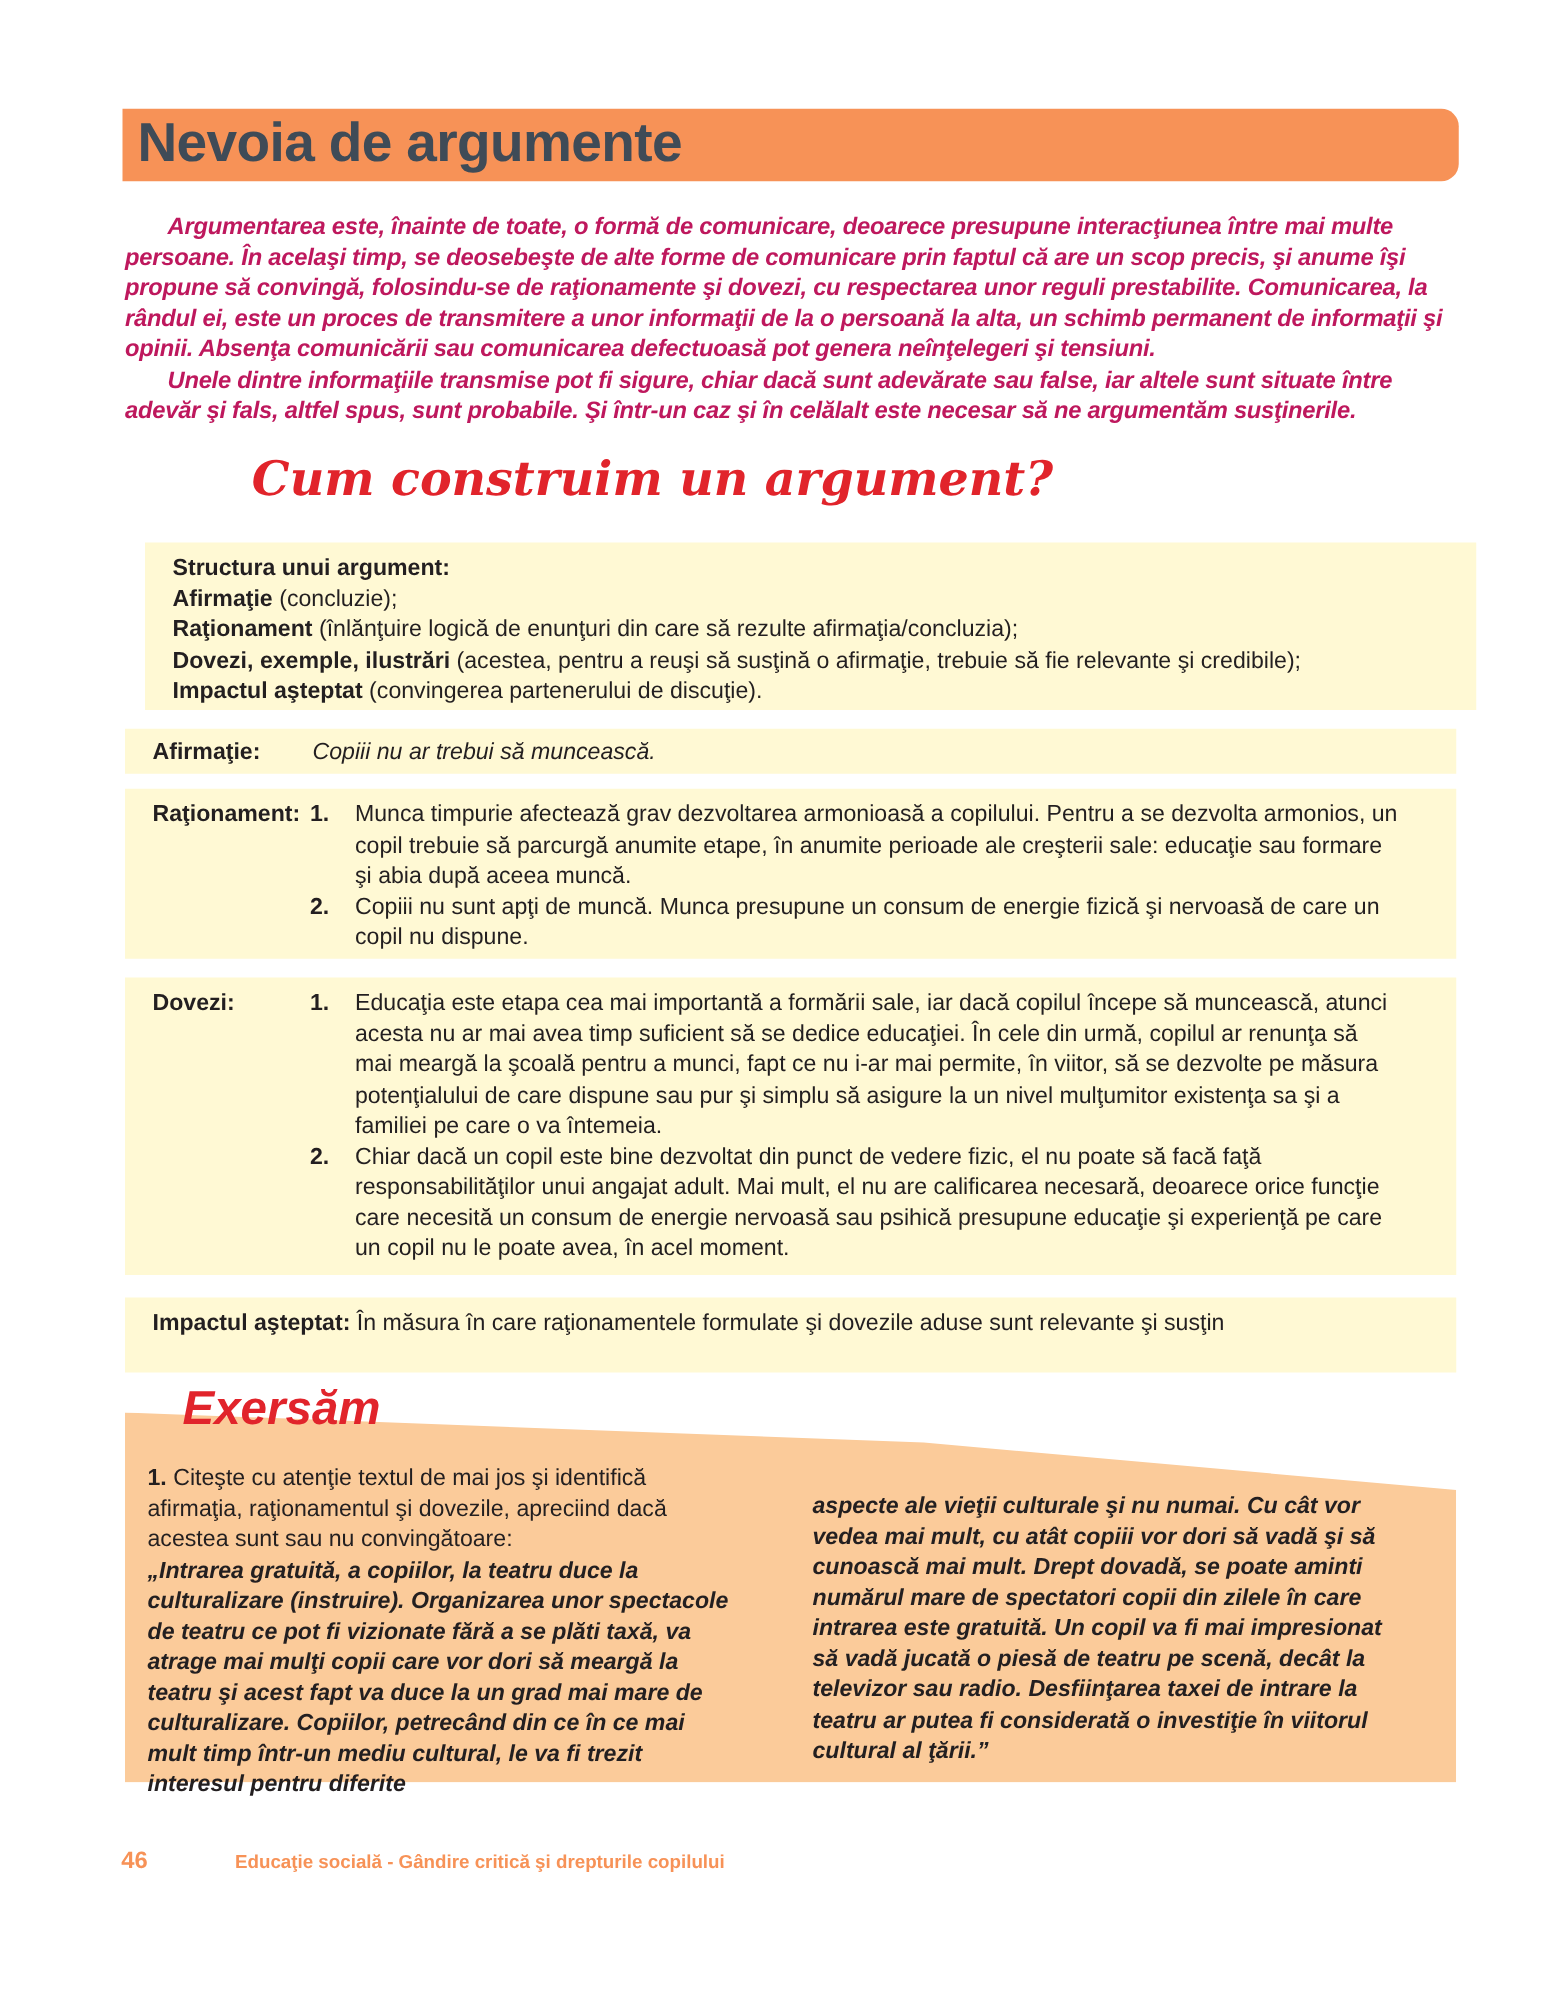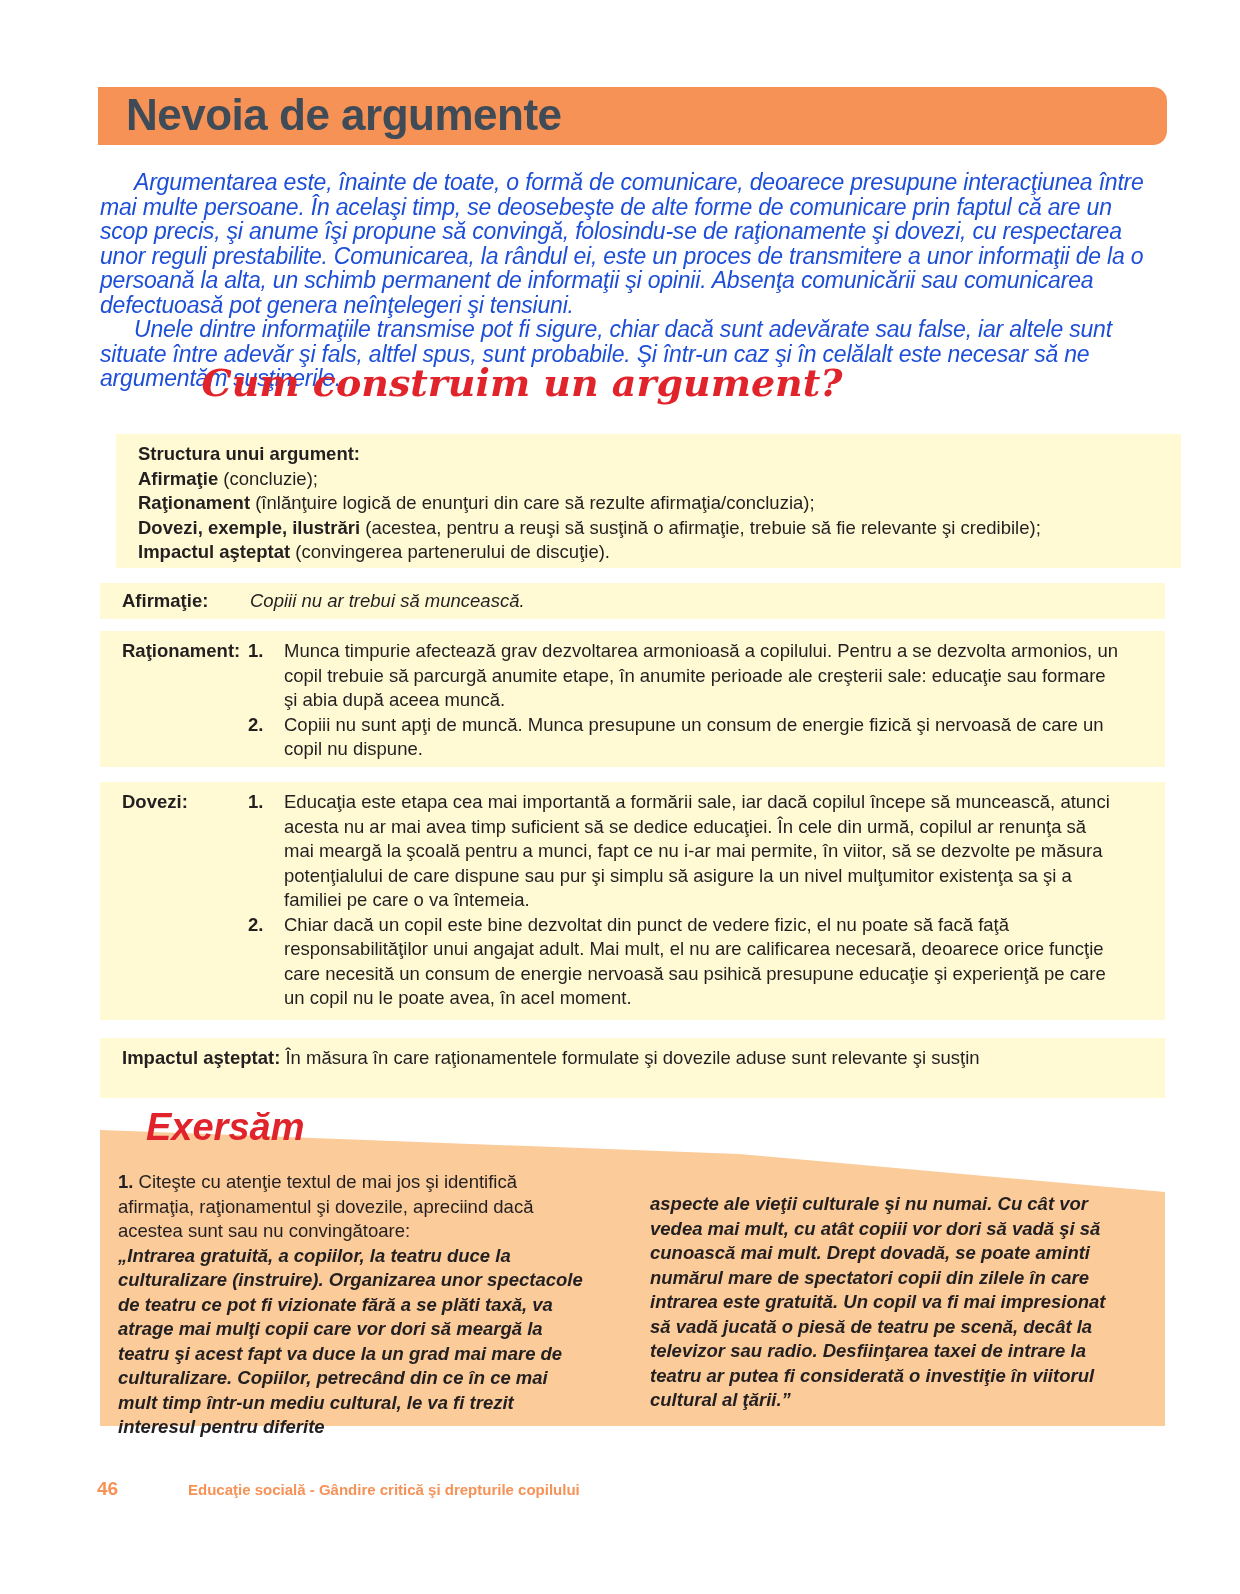--- a/index.html
+++ b/index.html
@@ -5,28 +5,28 @@
   html, body { margin: 0; padding: 0; }
   body {
     width: 1240px; height: 1594px; background: #ffffff; position: relative;
     font-family: "Liberation Sans", sans-serif; color: #231f20; overflow: hidden;
   }
   .title-bar {
     position: absolute; left: 98px; top: 87px; width: 1069px; height: 58px;
     background: #f79257; border-radius: 0 14px 14px 0;
   }
   .title-bar h1 {
-    margin: 0; position: absolute; left: 28px; top: 3px;
+    margin: 0; position: absolute; left: 12px; top: 3px;
     font-family: "Liberation Sans", sans-serif; font-weight: bold;
     font-size: 44px; color: #3f4b57; letter-spacing: -0.5px;
   }
   .intro {
     position: absolute; left: 100px; top: 170px; width: 1055px;
-    font-style: italic; font-weight: normal; font-size: 23px; line-height: 24.5px;
-    color: #1d4ed8; letter-spacing: -0.2px;
+    font-style: italic; font-weight: bold; font-size: 19px; line-height: 24.5px;
+    color: #be185d; letter-spacing: -0.2px;
   }
   .intro p { margin: 0; text-indent: 34px; }
   .subtitle {
     position: absolute; left: 0; width: 1044px; top: 360px; text-align: center;
     font-family: "DejaVu Serif", serif; font-style: italic; font-weight: bold;
     font-size: 38px; color: #e1242b;
   }
   .box {
     position: absolute; left: 100px; width: 1065px; background: #fff9d4;
     font-size: 18.5px; line-height: 24.5px; color: #231f20;

